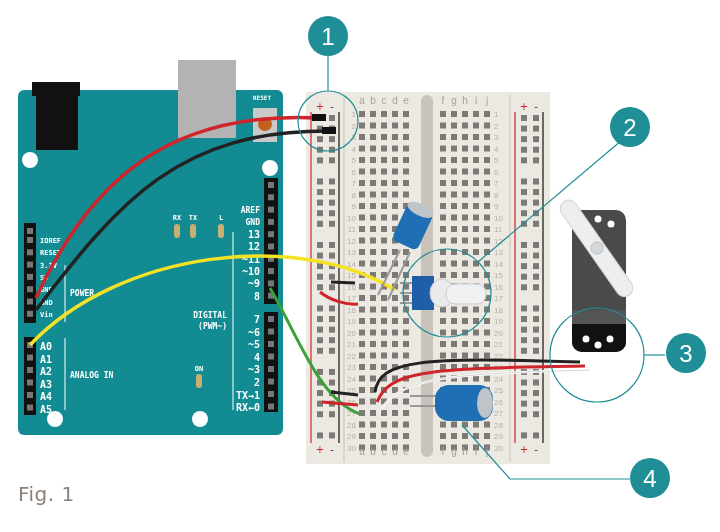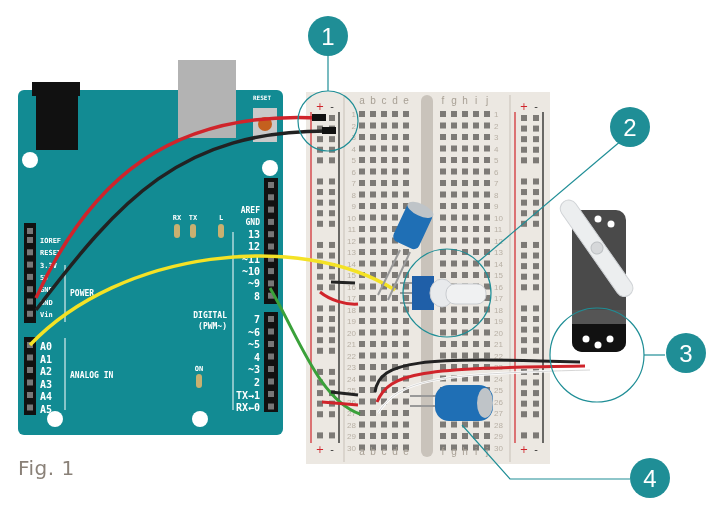--- a/index.html
+++ b/index.html
@@ -2,21 +2,21 @@
 <html><head>
 <meta charset="utf-8">
 <style>
   html,body{margin:0;padding:0;background:#fff;}
   body{width:720px;height:532px;position:relative;overflow:hidden;font-family:"DejaVu Sans",sans-serif;}
   #stage{position:absolute;left:0;top:0;width:720px;height:532px;}
   .lbl{font-family:"DejaVu Sans Mono",monospace;font-weight:bold;fill:#ffffff;}
   .bbnum{font-family:"Liberation Sans",sans-serif;fill:#b8b0a5;font-size:8px;}
   .bblet{font-family:"Liberation Sans",sans-serif;fill:#a8a095;font-size:10px;}
   .callnum{font-family:"Liberation Sans",sans-serif;fill:#ffffff;font-size:24px;}
-  #fig{position:absolute;left:18px;top:456px;font-family:"DejaVu Sans",sans-serif;font-size:20px;color:#8a8178;letter-spacing:0.5px;}
+  #fig{position:absolute;left:18px;top:482px;font-family:"DejaVu Sans",sans-serif;font-size:20px;color:#8a8178;letter-spacing:0.5px;}
 </style>
 </head>
 <body>
 
 <svg id="stage" width="720" height="532" viewBox="0 0 720 532" xmlns="http://www.w3.org/2000/svg">
 
   <g>
     <rect x="18" y="90" width="265" height="345" rx="6" fill="#128b93"></rect>
 
     <rect x="178" y="60" width="58" height="78" fill="#b3b3b3"></rect>

